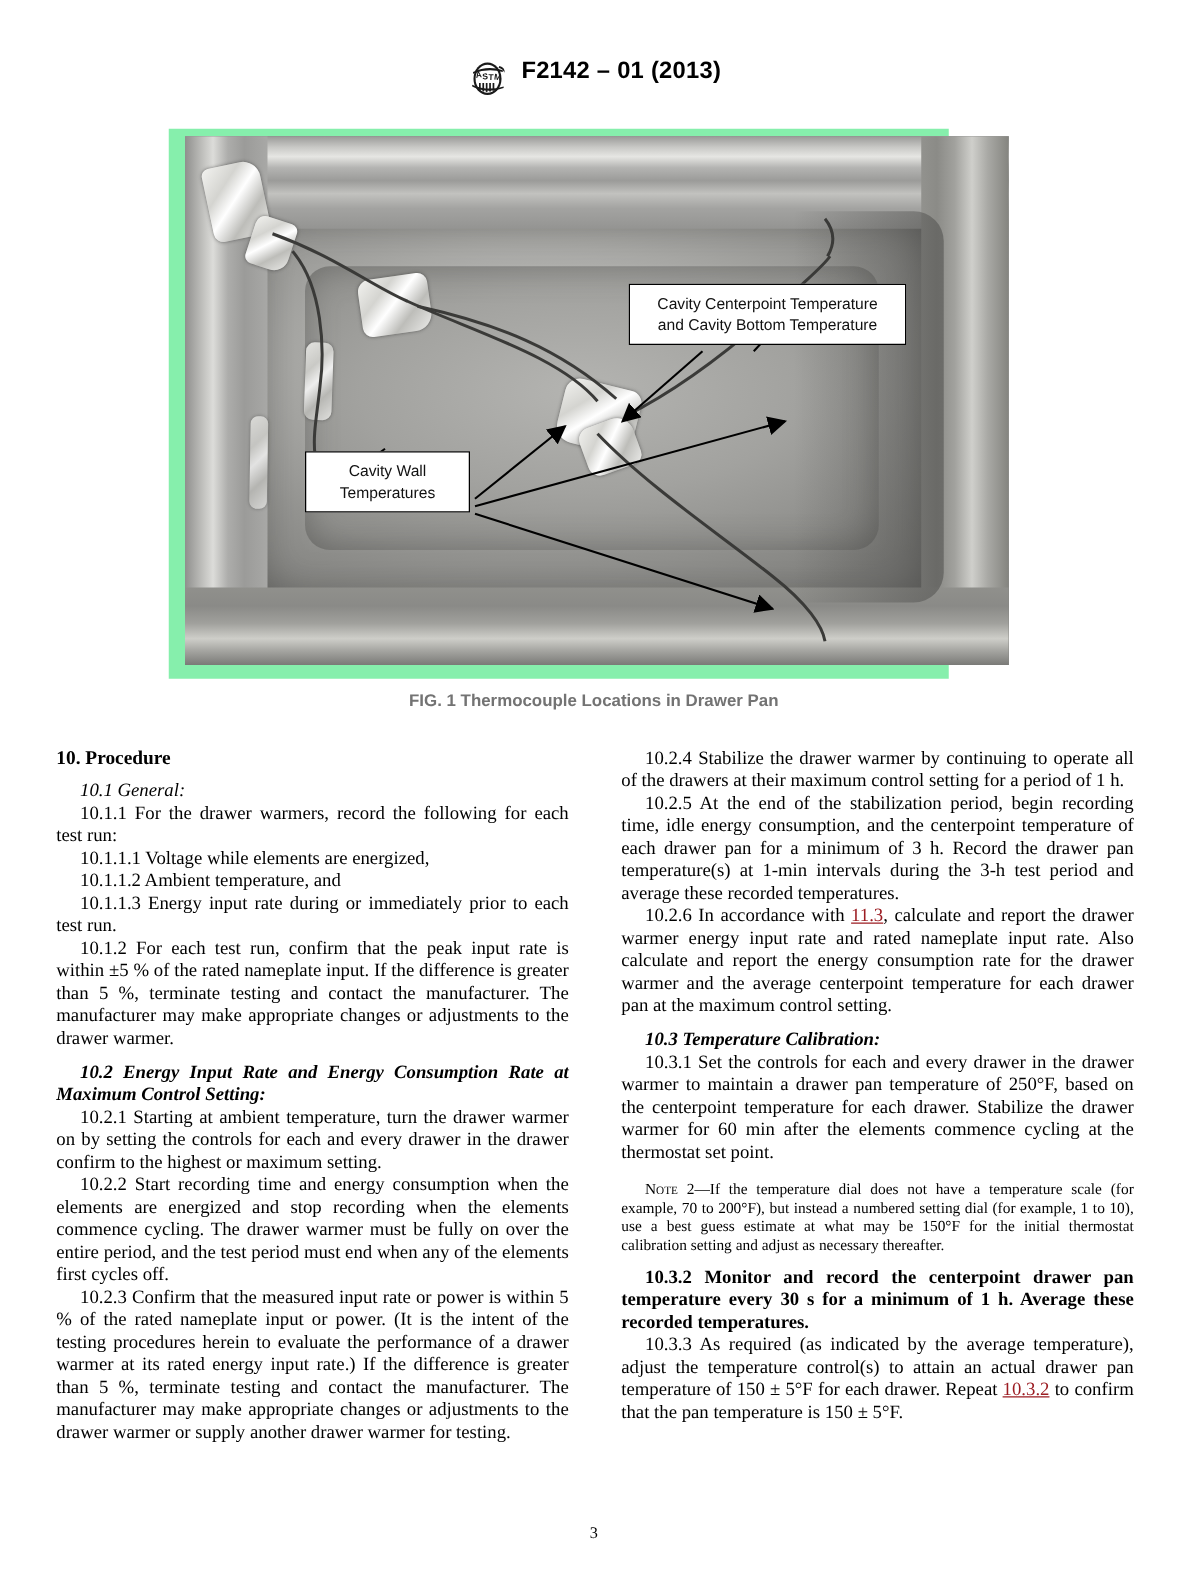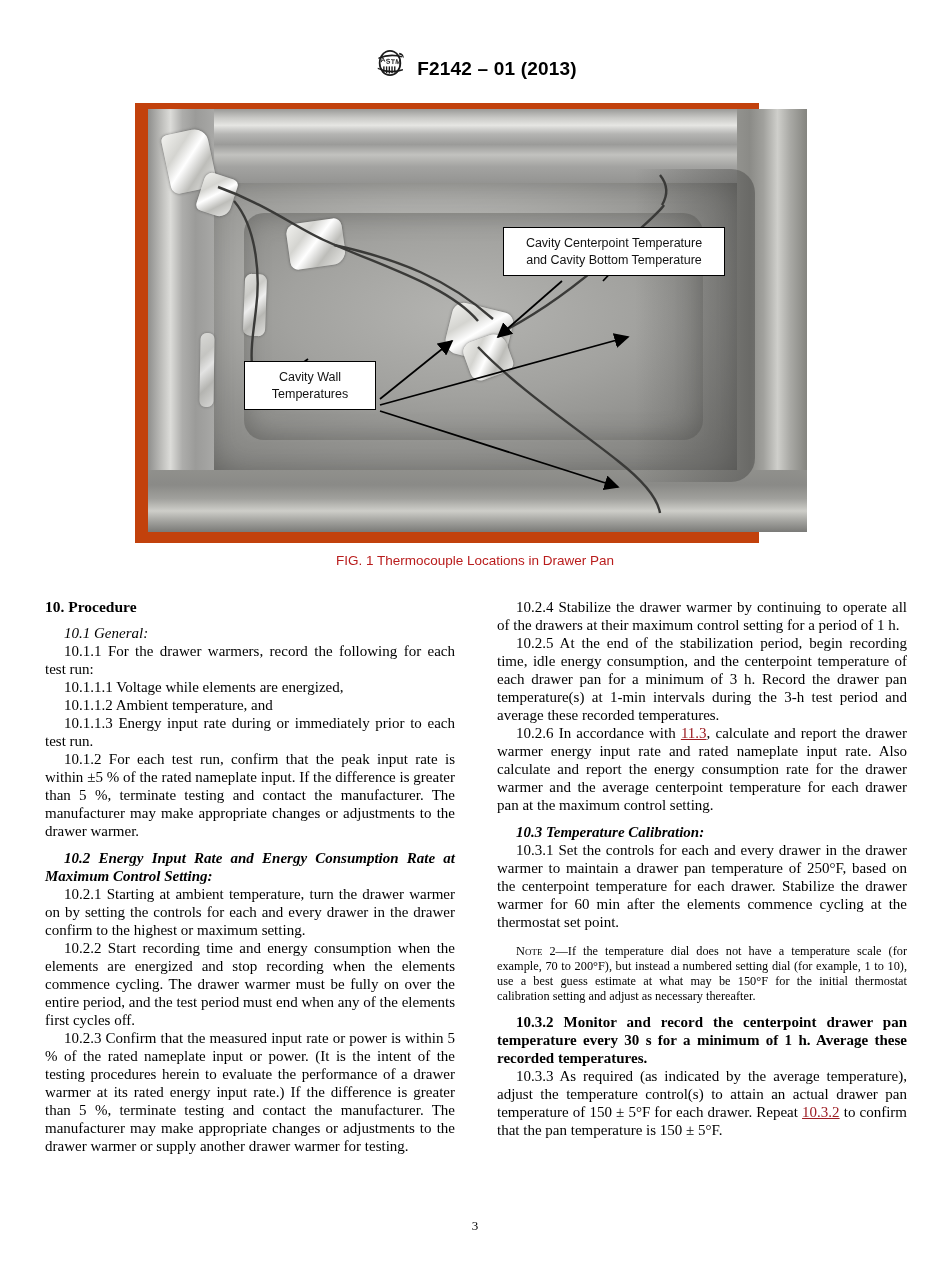--- a/index.html
+++ b/index.html
@@ -16,21 +16,21 @@
     overflow: hidden;
   }
 
   
   .page-header {
     position: absolute;
     top: 46px;
     left: 0;
     width: 950px;
     display: flex;
-    align-items: flex-end;
+    align-items: flex-start;
     justify-content: center;
     gap: 10px;
   }
   .astm-logo {
     width: 34px;
     height: 34px;
     flex: 0 0 auto;
   }
   .header-title {
     font-family: "Liberation Sans", sans-serif;
@@ -44,21 +44,21 @@
   .figure-block {
     position: absolute;
     top: 103px;
     left: 135px;
     width: 680px;
   }
   .figure-mat {
     position: relative;
     width: 624px;
     height: 440px;
-    background: #c2410c;
+    background: #86efac;
     box-sizing: border-box;
     padding: 6px 8px 10px 13px;
   }
   .photo {
     position: relative;
     width: 659px;
     height: 423px;
     overflow: hidden;
     background: #8d8d8d;
   }
@@ -159,23 +159,23 @@
     white-space: pre-line;
     box-sizing: border-box;
   }
   .callout-center { left: 355px; top: 118px; width: 222px; }
   .callout-wall   { left: 96px;  top: 252px; width: 132px; }
 
   .fig-caption {
     margin-top: 10px;
     text-align: center;
     font-family: "Liberation Sans", sans-serif;
-    font-weight: normal;
+    font-weight: bold;
     font-size: 13.5px;
-    color: #b91c1c;
+    color: #737373;
   }
 
   
   .columns {
     position: absolute;
     top: 598px;
     left: 45px;
     width: 862px;
     display: flex;
     gap: 42px;

